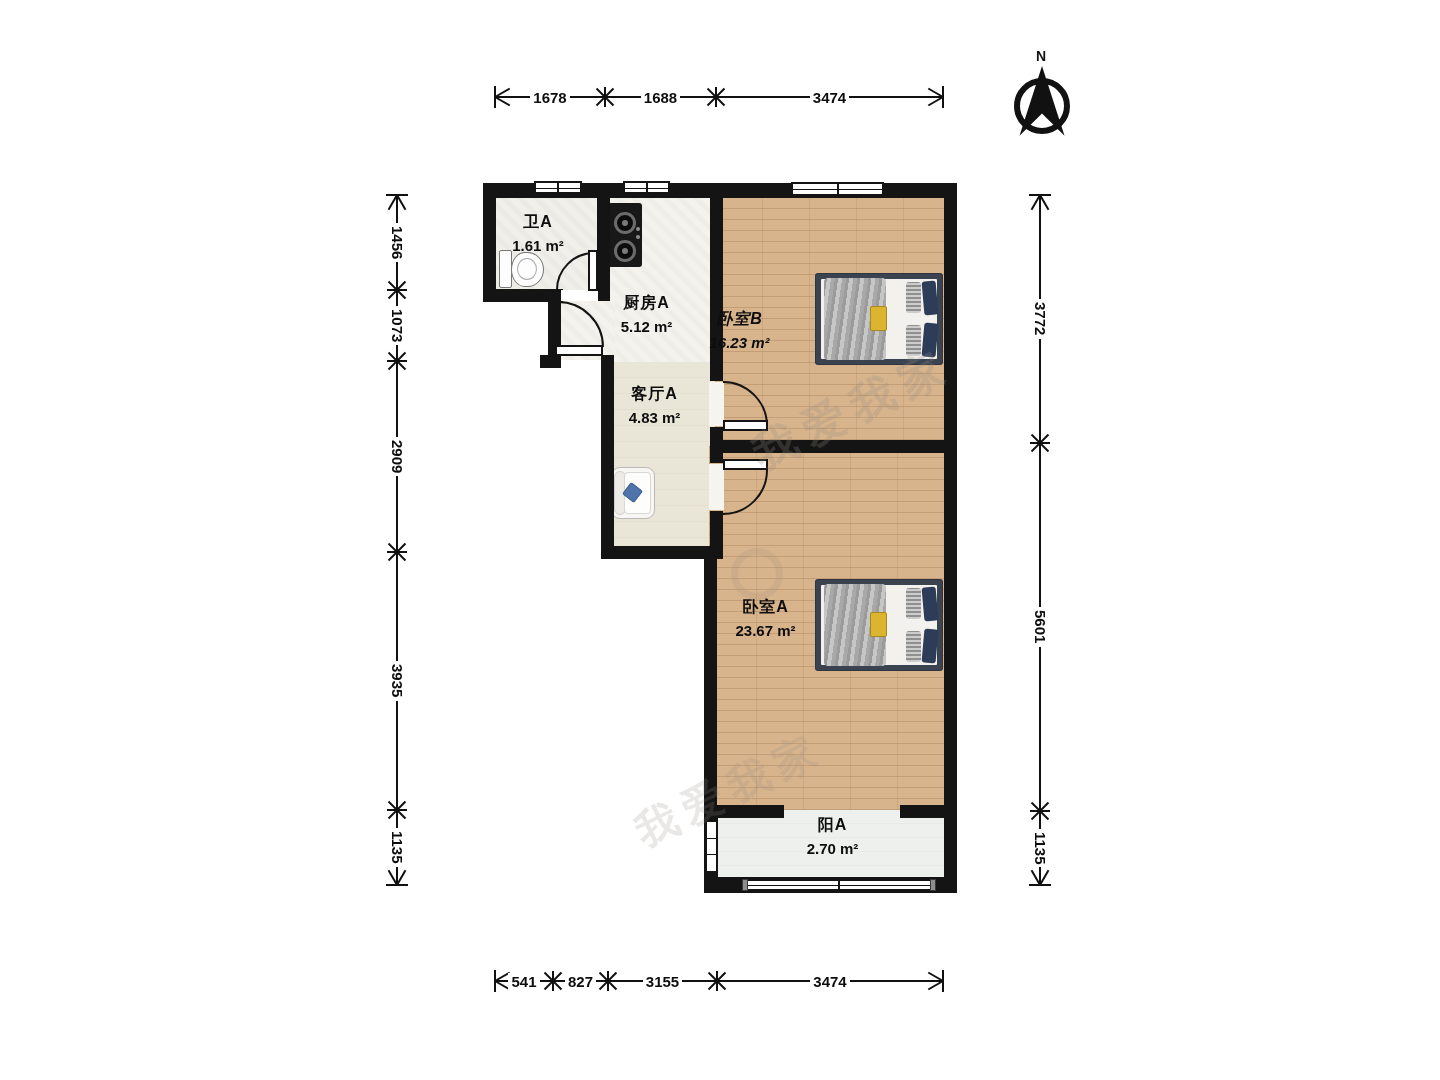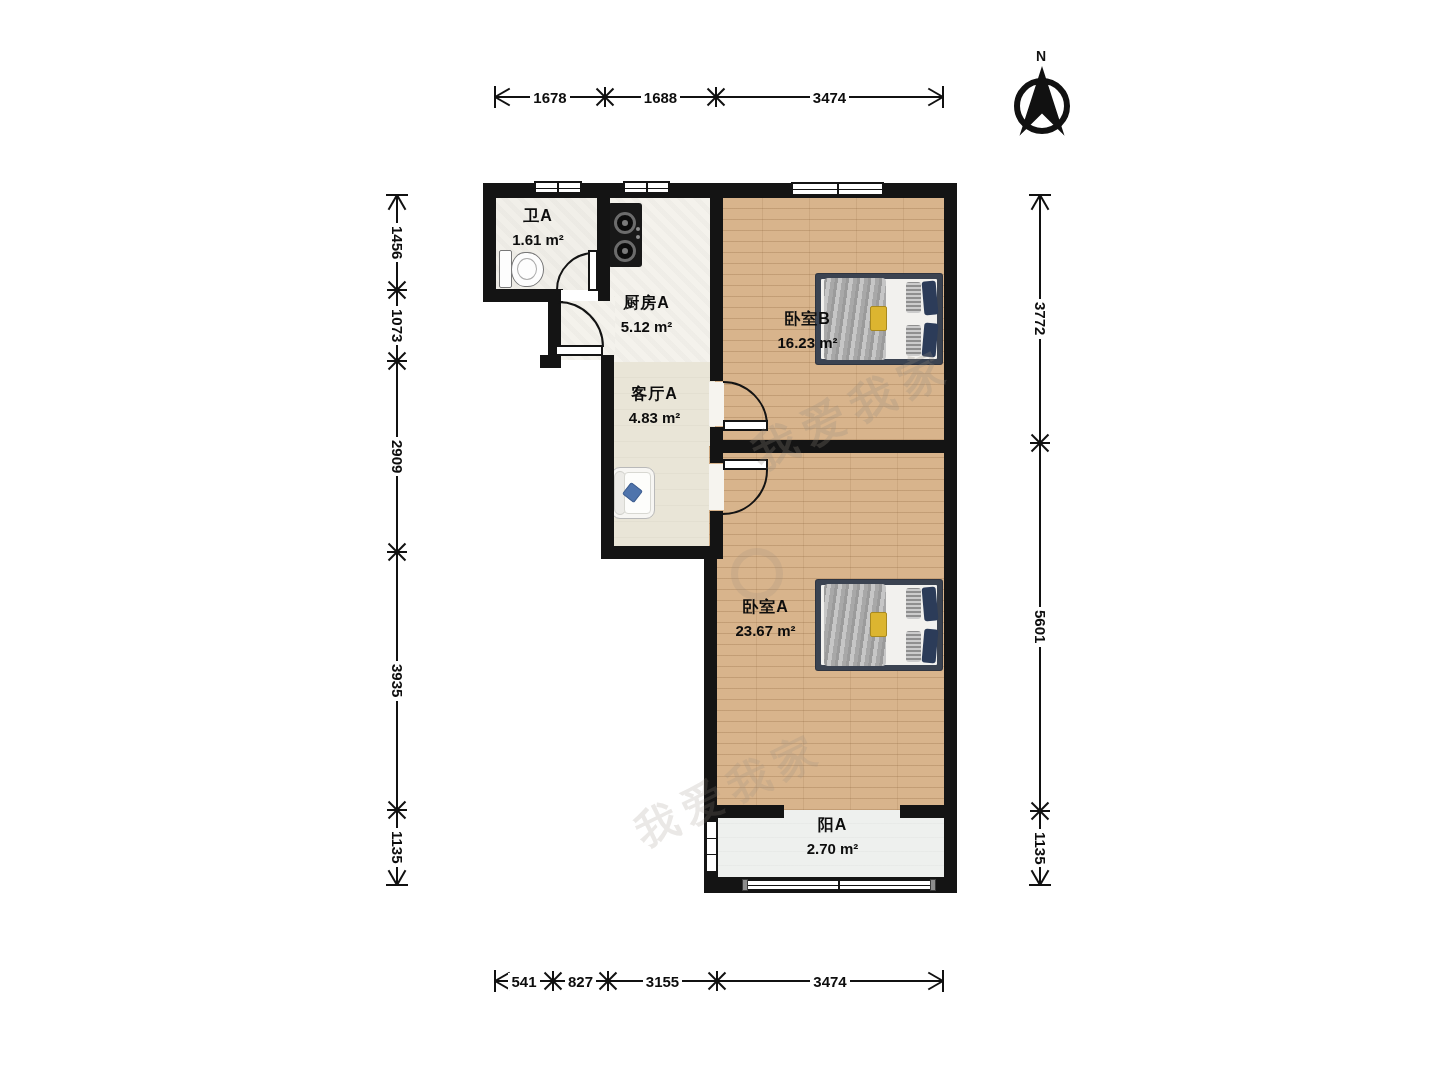--- a/index.html
+++ b/index.html
@@ -177,33 +177,33 @@
       <i></i>
     </div>
   <div class="leaf" style="left:723px;top:420px;width:45px;height:11px;"></div>
 
   <div class="thresh" style="left:709px;top:464px;width:15px;height:46px;"></div>
   <div class="arc hinge-nw" style="left:723px;top:470px;width:45px;height:45px;">
       <i></i>
     </div>
   <div class="leaf" style="left:723px;top:459px;width:45px;height:11px;"></div>
 
-  <div class="room-label" style="left:486px;top:206px;width:104px;">
+  <div class="room-label" style="left:486px;top:212px;width:104px;">
     <div class="room-name">卫A</div>
     <div class="room-area">1.61 m²</div>
   </div>
   <div class="room-label" style="left:594px;top:293px;width:105px;">
     <div class="room-name">厨房A</div>
     <div class="room-area">5.12 m²</div>
   </div>
   <div class="room-label" style="left:602px;top:384px;width:105px;">
     <div class="room-name">客厅A</div>
     <div class="room-area">4.83 m²</div>
   </div>
-  <div class="room-label" style="left:740px;top:309px;width:135px;">
+  <div class="room-label" style="left:672px;top:309px;width:135px;font-style:italic;">
     <div class="room-name">卧室B</div>
     <div class="room-area">16.23 m²</div>
   </div>
   <div class="room-label" style="left:698px;top:597px;width:135px;">
     <div class="room-name">卧室A</div>
     <div class="room-area">23.67 m²</div>
   </div>
   <div class="room-label" style="left:765px;top:815px;width:135px;">
     <div class="room-name">阳A</div>
     <div class="room-area">2.70 m²</div>

